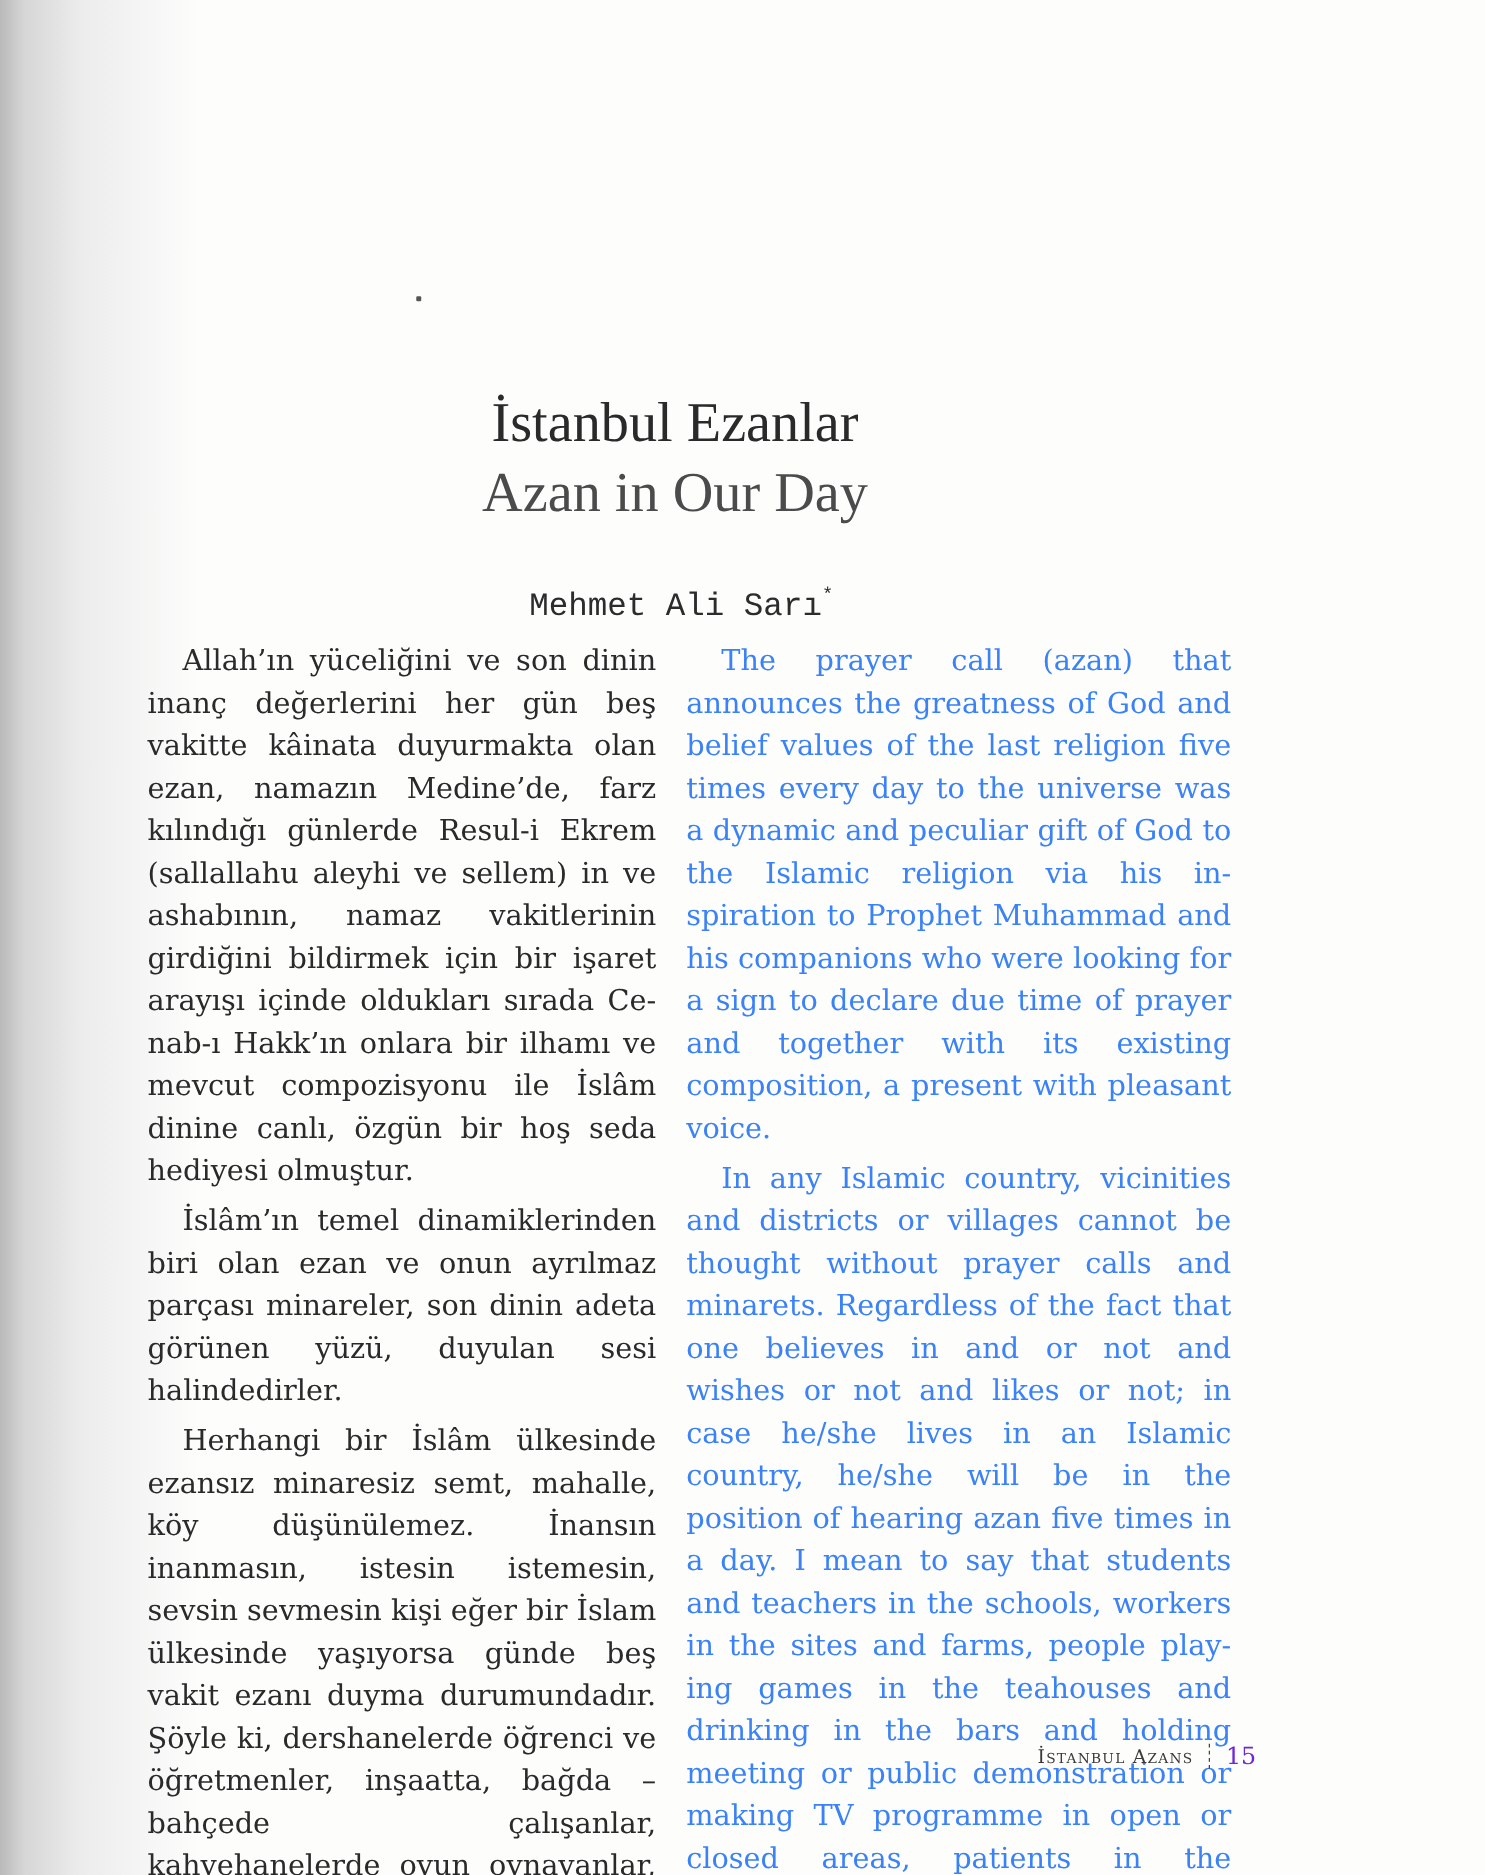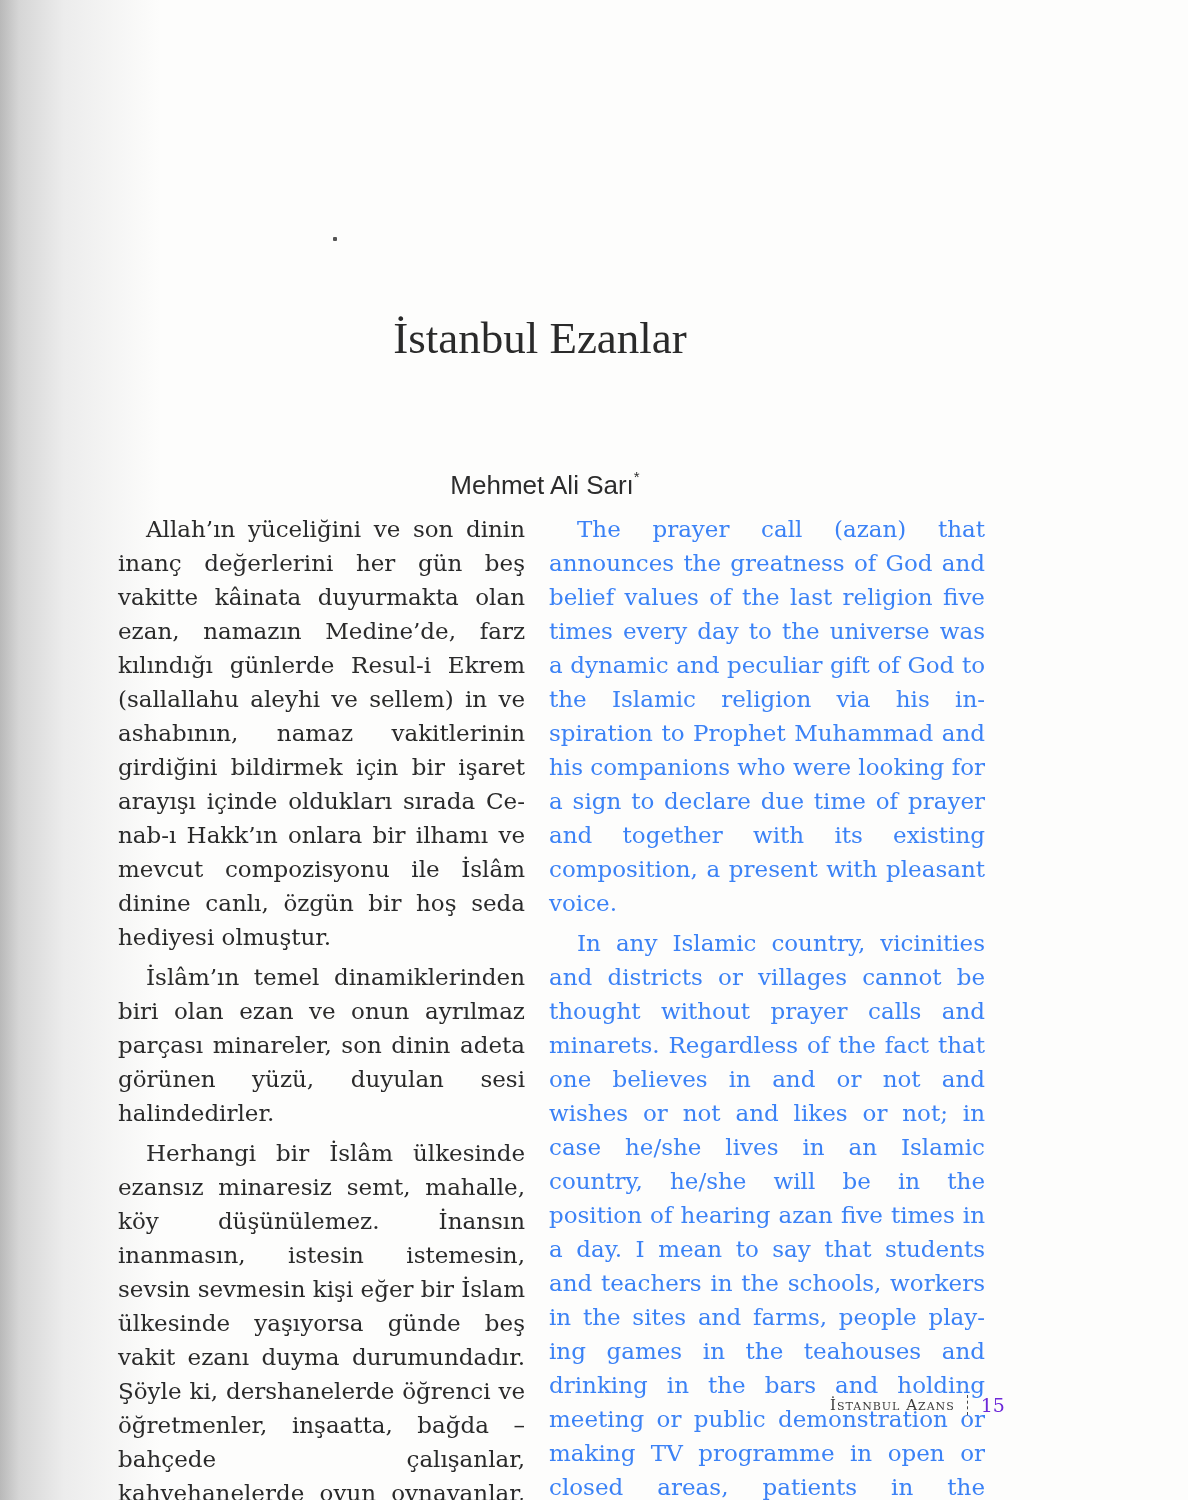--- a/index.html
+++ b/index.html
@@ -45,21 +45,21 @@
     .title-en {
       font-size: 45px;
       line-height: 56px;
       color: #4b4b4b;
     }
     .author {
       position: absolute;
       left: 0; top: 470px;
       width: 1090px;
       text-align: center;
-      font-family: Liberation Sans, sans-serif;
+      font-family: Liberation Mono, monospace;
       font-size: 26px;
       color: #2c2c2c;
     }
     .author sup {
       font-size: 15px;
       vertical-align: top;
       position: relative;
       top: -2px;
     }
     .col {
@@ -111,20 +111,21 @@
     }
   </style>
 </head>
 <body>
 
 <div class="page-shade"></div>
 <div class="speck"></div>
 
 <div class="title-block">
   <div class="title-tr">İstanbul Ezanlar</div>
+  <div class="title-en">Azan in Our Day</div>
 </div>
 
 <div class="author">
   <span>Mehmet Ali Sarı</span><sup>*</sup>
 </div>
 
 <div class="col col-left">
   <p>Allah’ın yüceliğini ve son dinin inanç değerle­rini her gün beş vakitte kâinata duyurmakta olan ezan, namazın Medine’de, farz kılındığı günlerde Resul-i Ekrem (sallallahu aleyhi ve sellem) in ve ashabının, namaz vakitlerinin girdiğini bildirmek için bir işaret arayışı içinde oldukları sırada Ce­nab-ı Hakk’ın onlara bir ilhamı ve mevcut compo­zisyonu ile İslâm dinine canlı, özgün bir hoş seda hediyesi olmuştur.</p>
   <p>İslâm’ın temel dinamiklerinden biri olan ezan ve onun ayrılmaz parçası minareler, son dinin adeta görünen yüzü, duyulan sesi halindedirler.</p>
   <p>Herhangi bir İslâm ülkesinde ezansız mina­resiz semt, mahalle, köy düşünülemez. İnansın inanmasın, istesin istemesin, sevsin sevmesin kişi eğer bir İslam ülkesinde yaşıyorsa günde beş vakit ezanı duyma durumundadır. Şöyle ki, ders­hanelerde öğrenci ve öğretmenler, inşaatta, bağ­da – bahçede çalışanlar, kahvehanelerde oyun oy­nayanlar, meyhanelerde içenler, kapalı veya açık yerlerde toplantı, miting veya TV programı ya­panlar, hastanelerde hastalar, yataklarında çocuk­lar hülasa her durumda herkes, ezana muhatap olma durumundadır. Böyle olunca da nitelikle­ri yönünden ezanların, toplumca mutlaka değer­lendirmeye tâbi tutulmaları kaçınılmazdır. Buna bîgâne kalmak mümkün değildir. Ezanların müm­kün olduğunca güzel okunup kulaklara hoş gel-</p>

